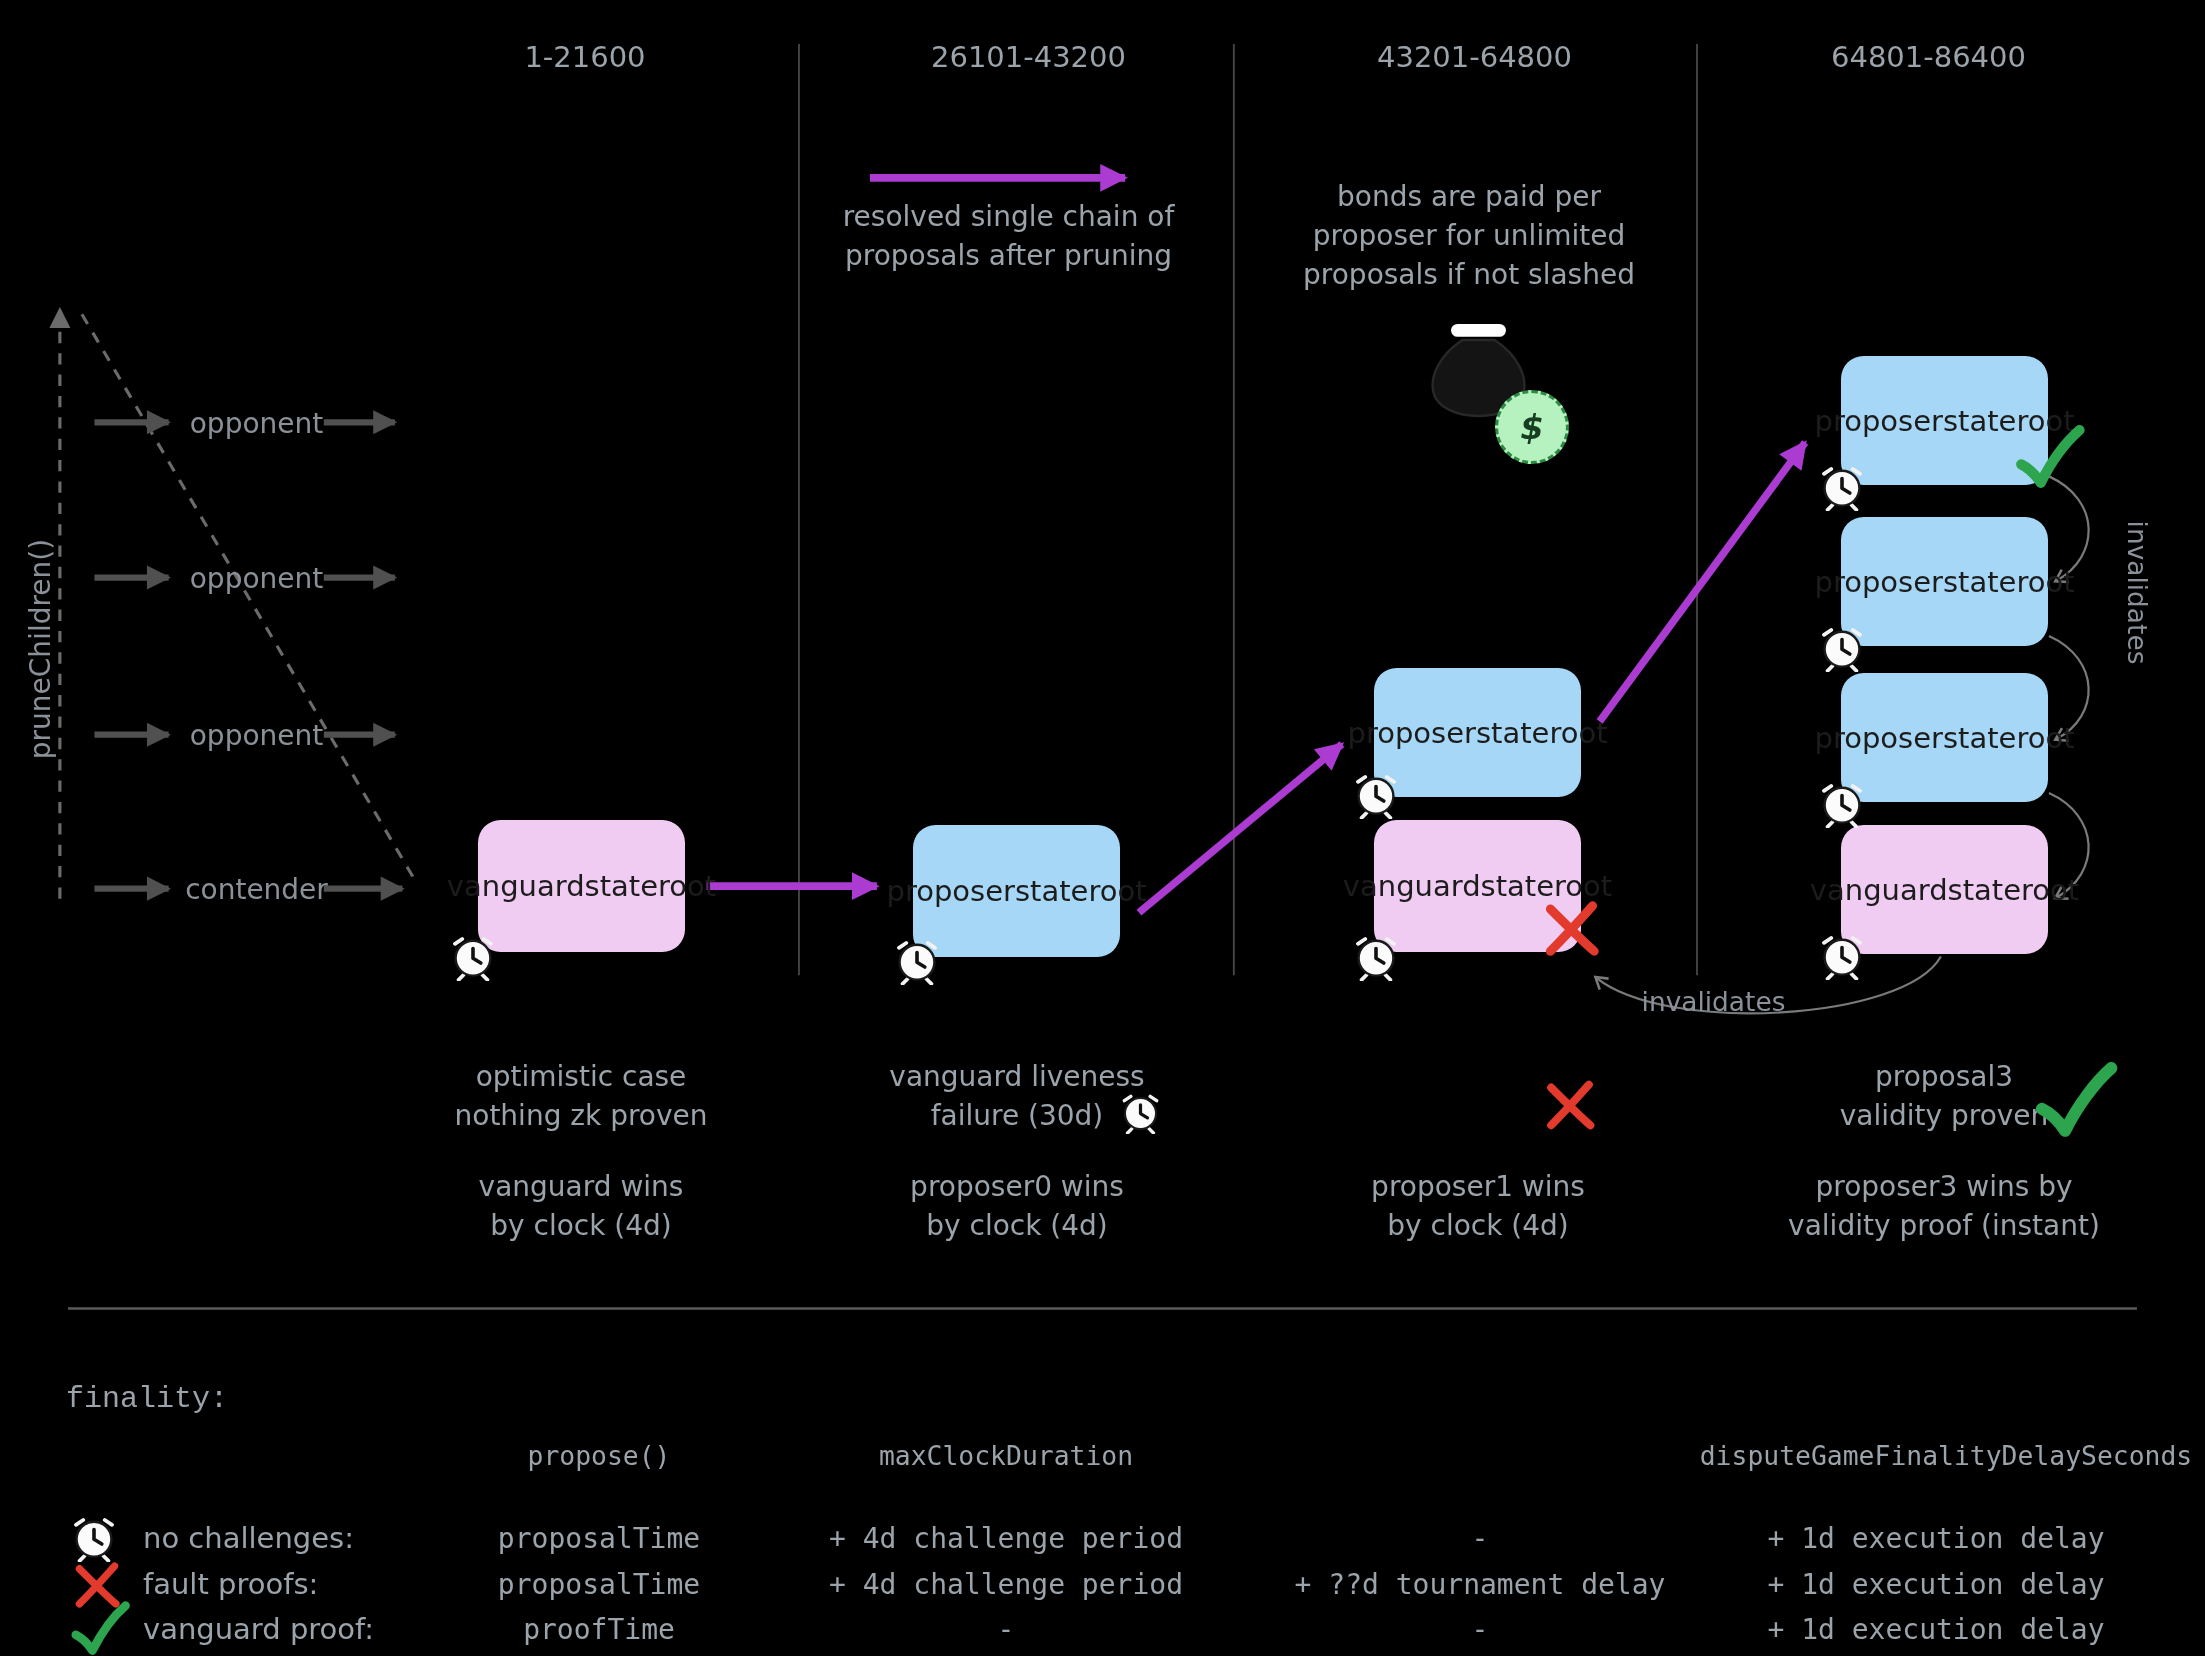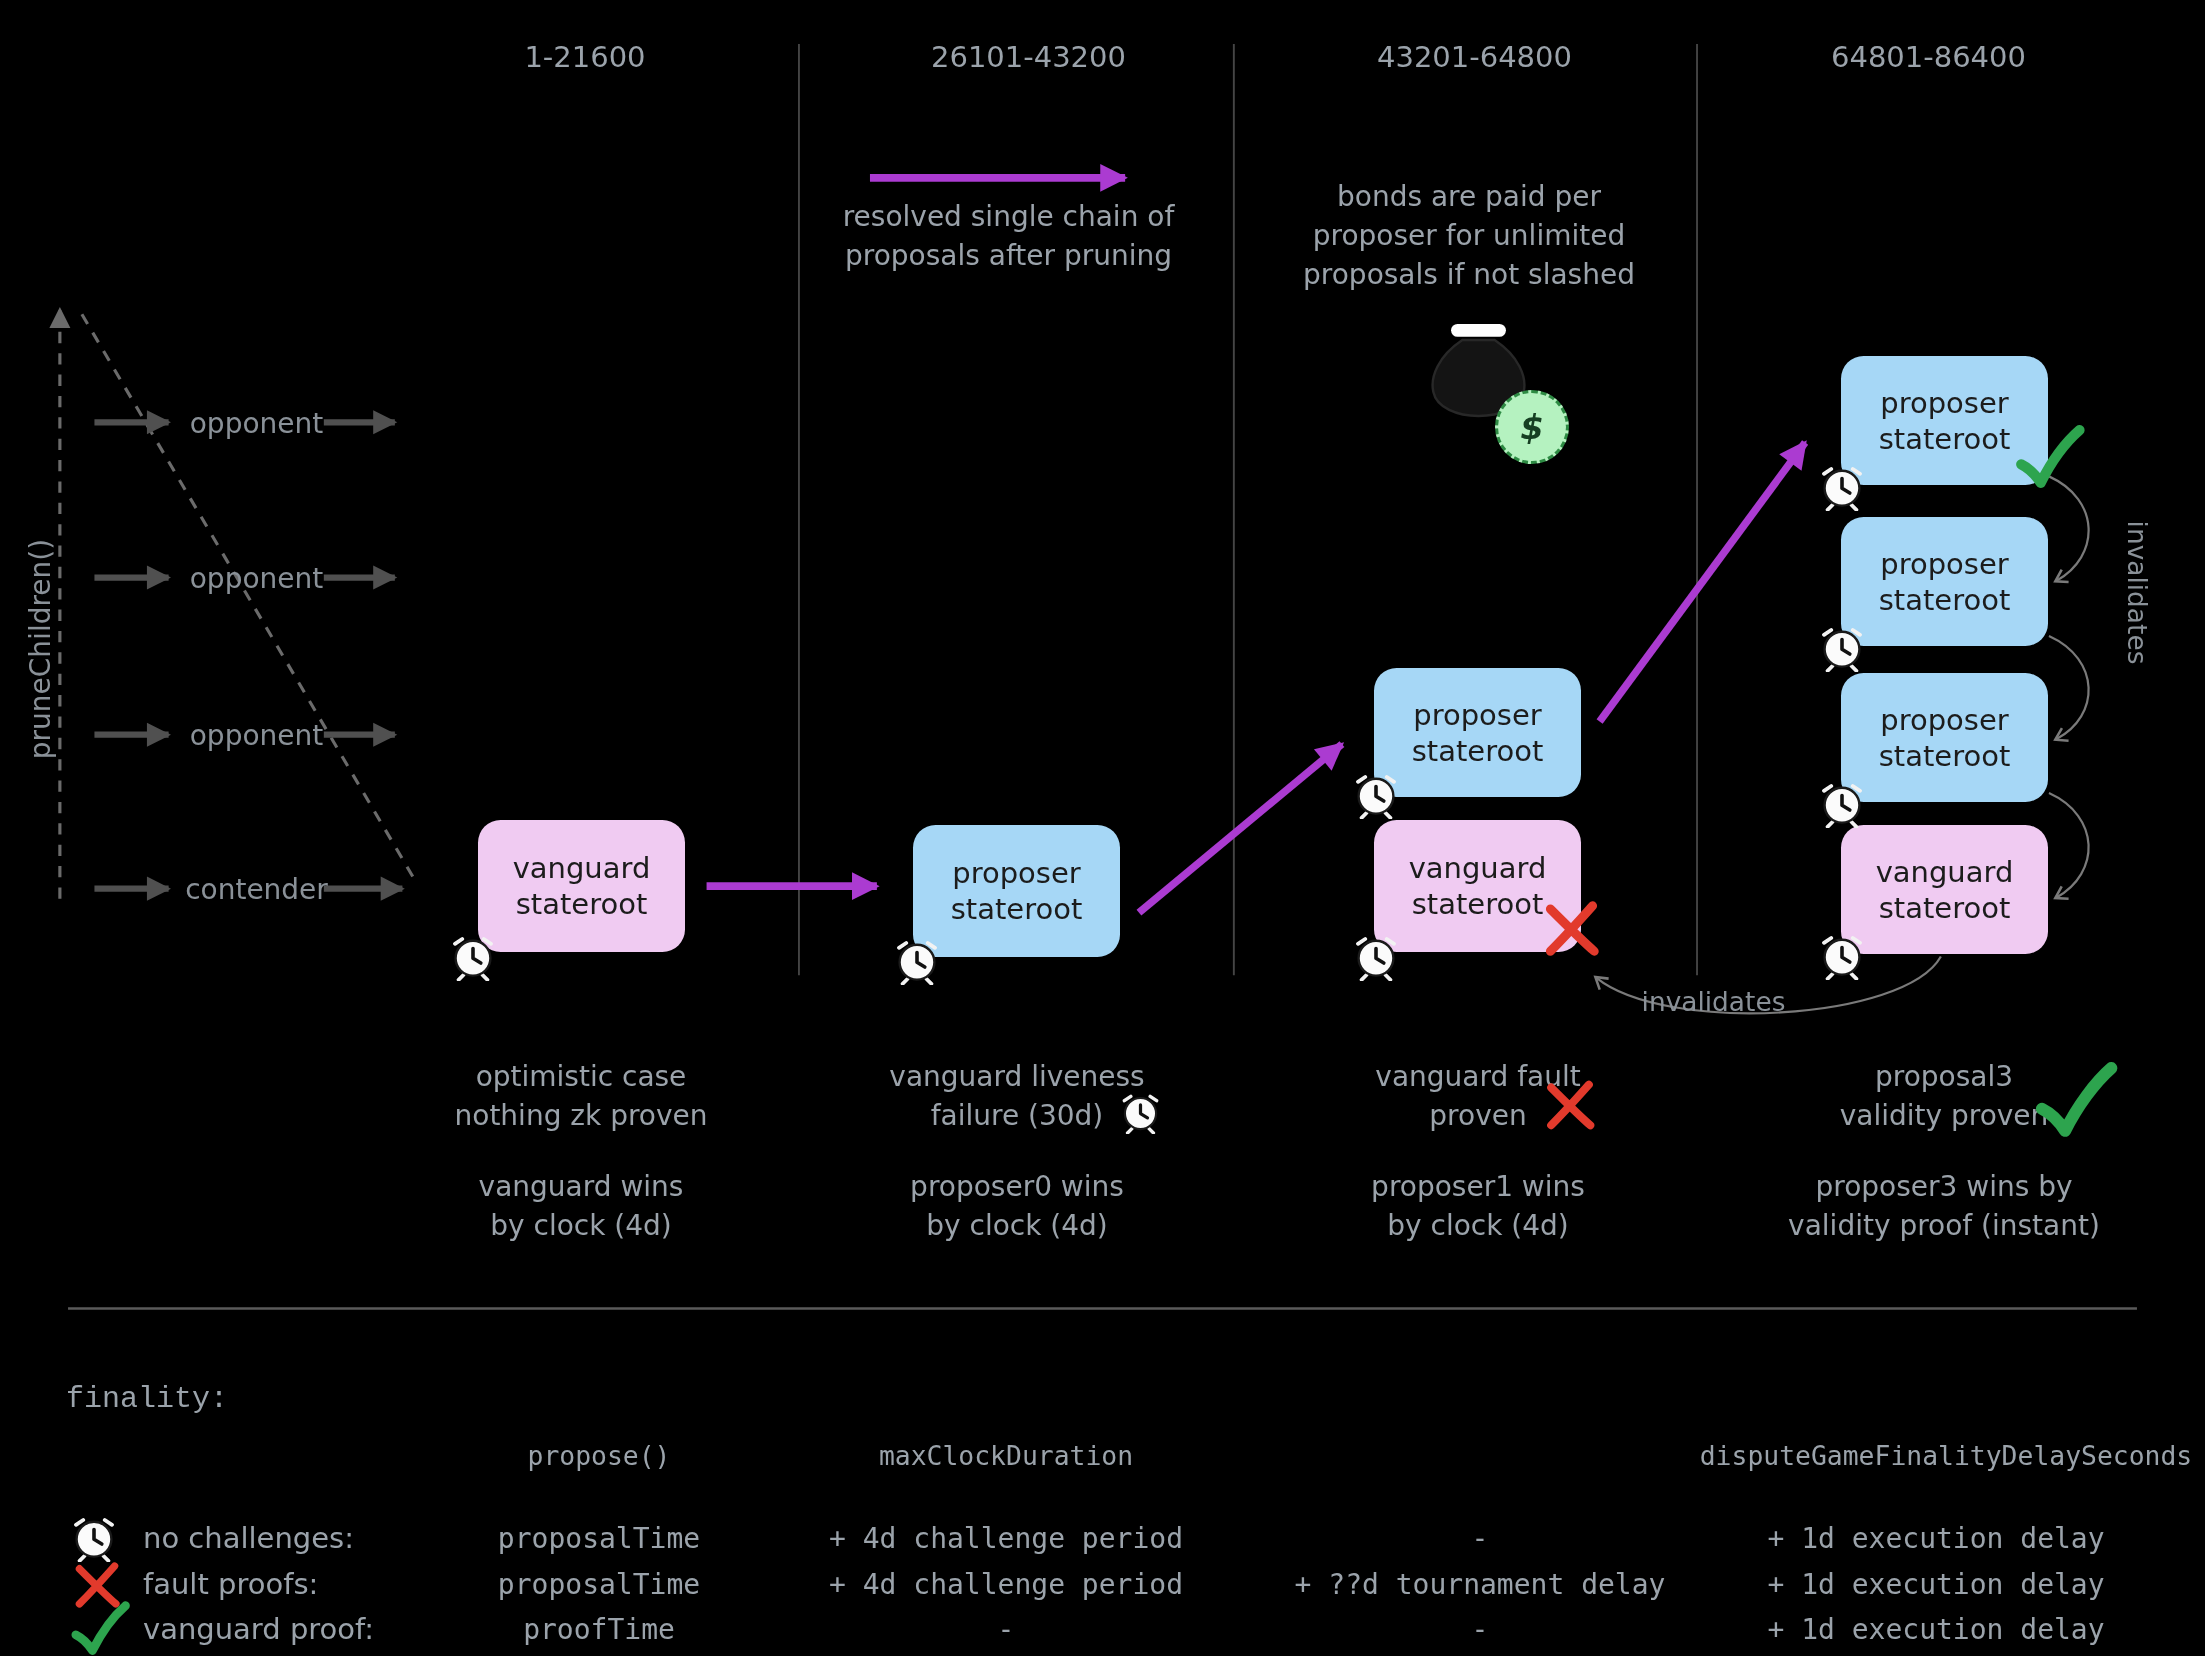--- a/index.html
+++ b/index.html
@@ -2,21 +2,21 @@
 <html style="font-size:10px"><head>
 <meta charset="utf-8">
 <style>
   html,body{margin:0;padding:0;background:#000;}
   #canvas{position:relative;width:2205px;height:1656px;background:#000;overflow:hidden;
           font-family:"DejaVu Sans",sans-serif;}
   .txt{position:absolute;color:#9ba3ab;font-size:28px;line-height:39px;white-space:nowrap;}
   .center{text-align:center;}
   .dim{color:#8a9198;}
   .mono{font-family:"DejaVu Sans Mono",monospace;}
-  .box{position:absolute;width:207px;display:flex;flex-direction:column;align-items:center;
+  .box{position:absolute;width:207px;display:flex;flex-direction:row;align-items:center;
        justify-content:center;border-radius:22.6px;color:#1c1c1c;font-size:29px;line-height:36px;}
   .pink{background:#f0cbf2;}
   .blue{background:#a6d7f6;}
   .icon{position:absolute;}
   svg.overlay{position:absolute;left:0;top:0;}
 </style>
 </head>
 <body>
 
 <div id="canvas">
@@ -193,24 +193,20 @@
     <div>vanguard liveness</div>
     <div>failure (30d)</div>
   </div>
   <svg class="icon" style="left:1119px;top:1091px;width:43px;height:43px;" viewBox="0 0 68 68" width="43" height="43">
       <use href="#sym-clock"></use>
     </svg>
   <div class="txt center" style="left:841px;top:1167px;width:352px;">
     <div>proposer0 wins</div>
     <div>by clock (4d)</div>
   </div>
-  <div class="txt center" style="left:1302px;top:1057px;width:352px;">
-    <div>vanguard fault</div>
-    <div>proven</div>
-  </div>
   <svg class="icon" style="left:1541px;top:1076px;width:58px;height:58px;" viewBox="0 0 92 92" width="58" height="58">
       <use href="#sym-x"></use>
     </svg>
   <div class="txt center" style="left:1302px;top:1167px;width:352px;">
     <div>proposer1 wins</div>
     <div>by clock (4d)</div>
   </div>
   <div class="txt center" style="left:1768px;top:1057px;width:352px;">
     <div>proposal3</div>
     <div>validity proven</div>

